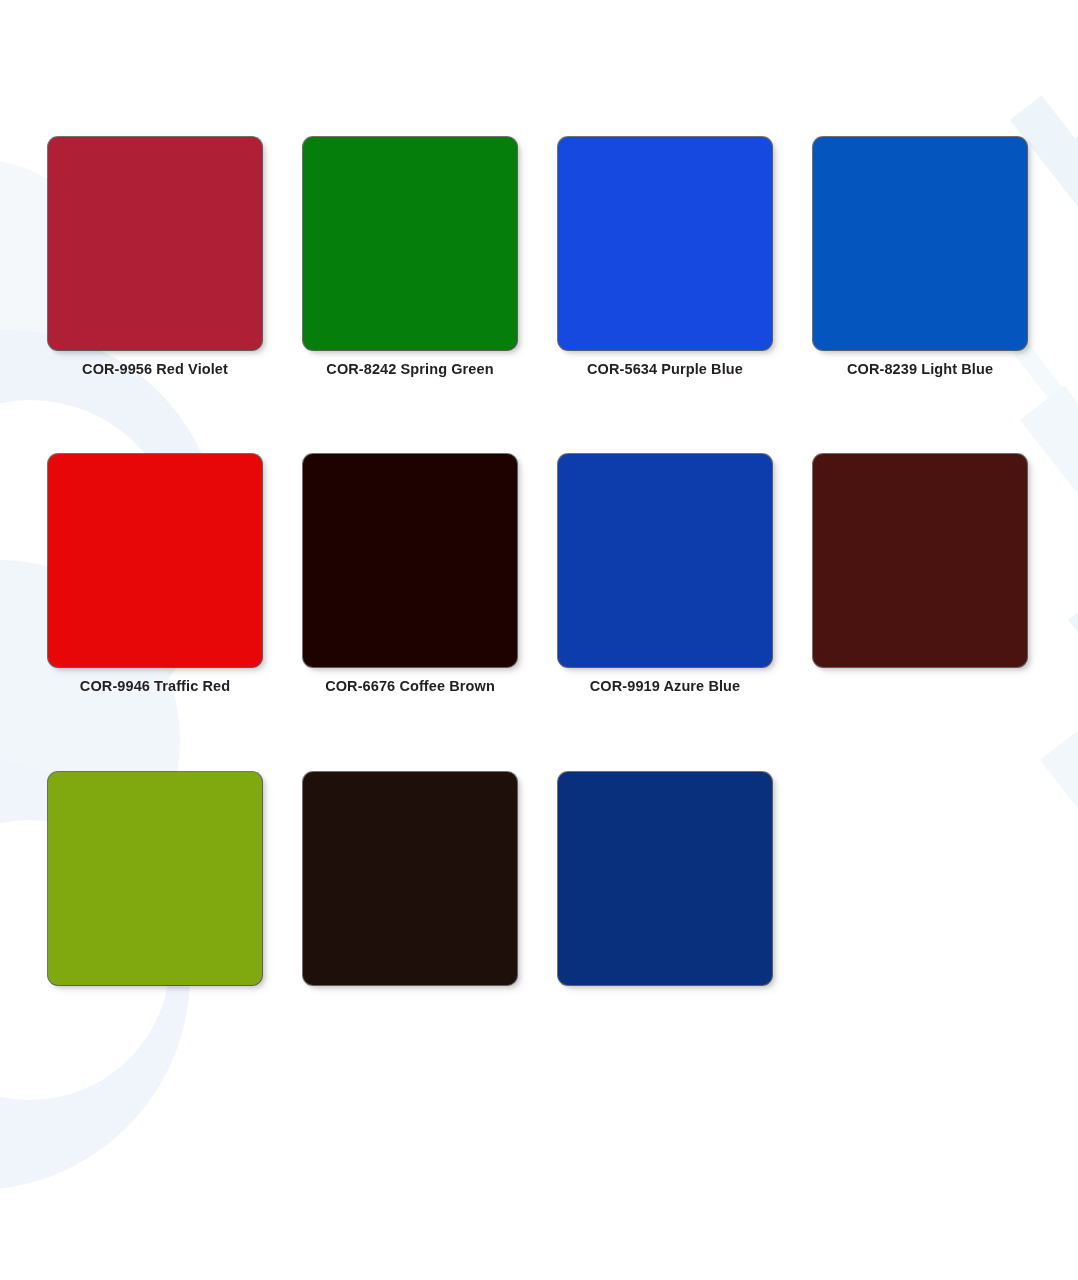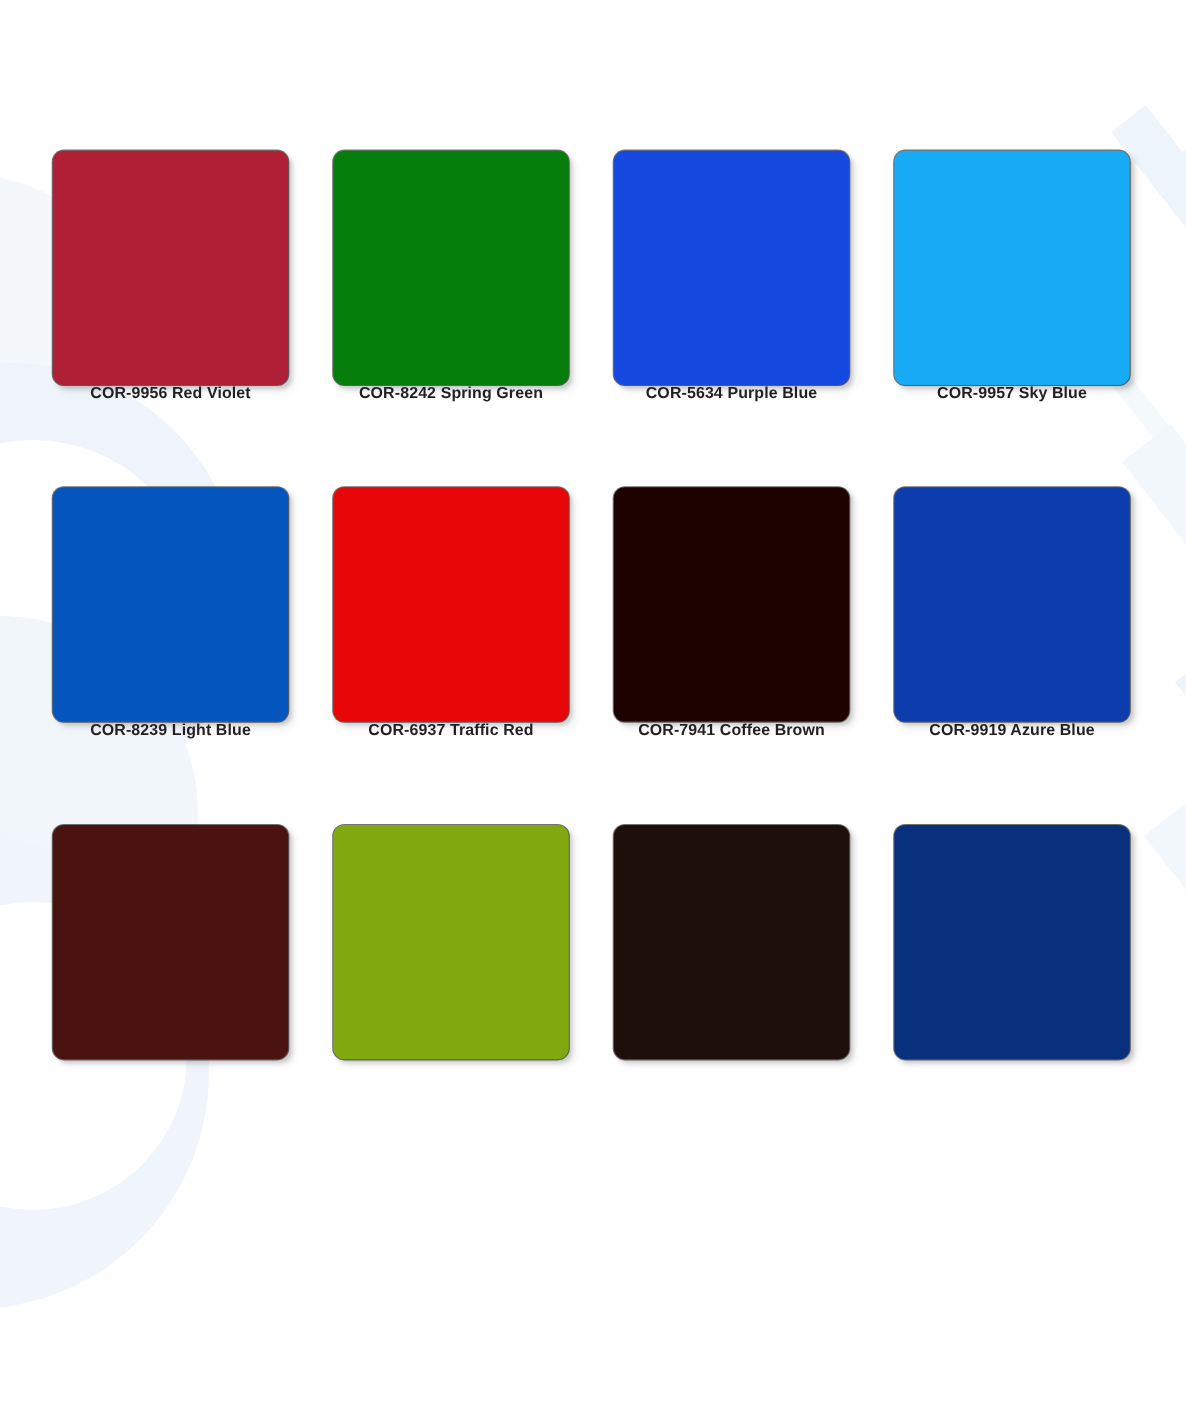--- a/index.html
+++ b/index.html
@@ -70,21 +70,21 @@
     width: 214px;
     height: 213px;
     border-radius: 10px;
     box-shadow:
       0 0 0 1px rgba(0,0,0,0.55),
       3px 3px 4px rgba(0,0,0,0.16),
       5px 5px 8px rgba(0,0,0,0.07);
     box-sizing: border-box;
   }
   .swatch-label {
-    margin-top: 0;
+    margin-top: 11px;
     font-size: 14.5px;
     font-weight: bold;
     color: #231f20;
     letter-spacing: 0.1px;
     white-space: nowrap;
     text-align: center;
     line-height: 1.2;
   }
 </style>
 </head>
@@ -112,34 +112,30 @@
     </div>
     <div class="swatch-card">
       <div class="swatch-chip" style="background: rgb(6, 126, 11);"></div>
       <div class="swatch-label">COR-8242 Spring Green</div>
     </div>
     <div class="swatch-card">
       <div class="swatch-chip" style="background: rgb(22, 73, 224);"></div>
       <div class="swatch-label">COR-5634 Purple Blue</div>
     </div>
     <div class="swatch-card">
-      <div class="swatch-chip" style="background: rgb(24, 171, 245);"></div>
-      <div class="swatch-label">COR-9957 Sky Blue</div>
-    </div>
-    <div class="swatch-card">
       <div class="swatch-chip" style="background: rgb(5, 85, 190);"></div>
       <div class="swatch-label">COR-8239 Light Blue</div>
     </div>
     <div class="swatch-card">
       <div class="swatch-chip" style="background: rgb(231, 7, 9);"></div>
-      <div class="swatch-label">COR-6937 Traffic Red</div>
+      <div class="swatch-label">COR-9946 Traffic Red</div>
     </div>
     <div class="swatch-card">
       <div class="swatch-chip" style="background: rgb(30, 2, 0);"></div>
-      <div class="swatch-label">COR-7941 Coffee Brown</div>
+      <div class="swatch-label">COR-6676 Coffee Brown</div>
     </div>
     <div class="swatch-card">
       <div class="swatch-chip" style="background: rgb(13, 60, 172);"></div>
       <div class="swatch-label">COR-9919 Azure Blue</div>
     </div>
     <div class="swatch-card">
       <div class="swatch-chip" style="background: rgb(74, 19, 16);"></div>
     </div>
     <div class="swatch-card">
       <div class="swatch-chip" style="background: rgb(128, 169, 16);"></div>

